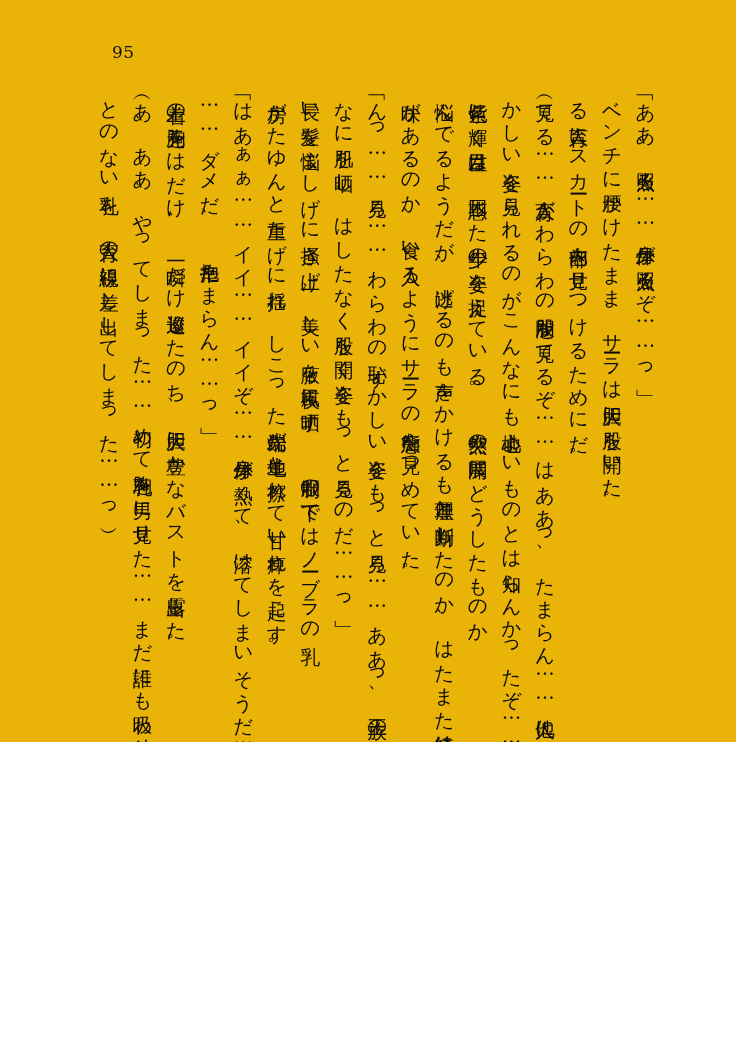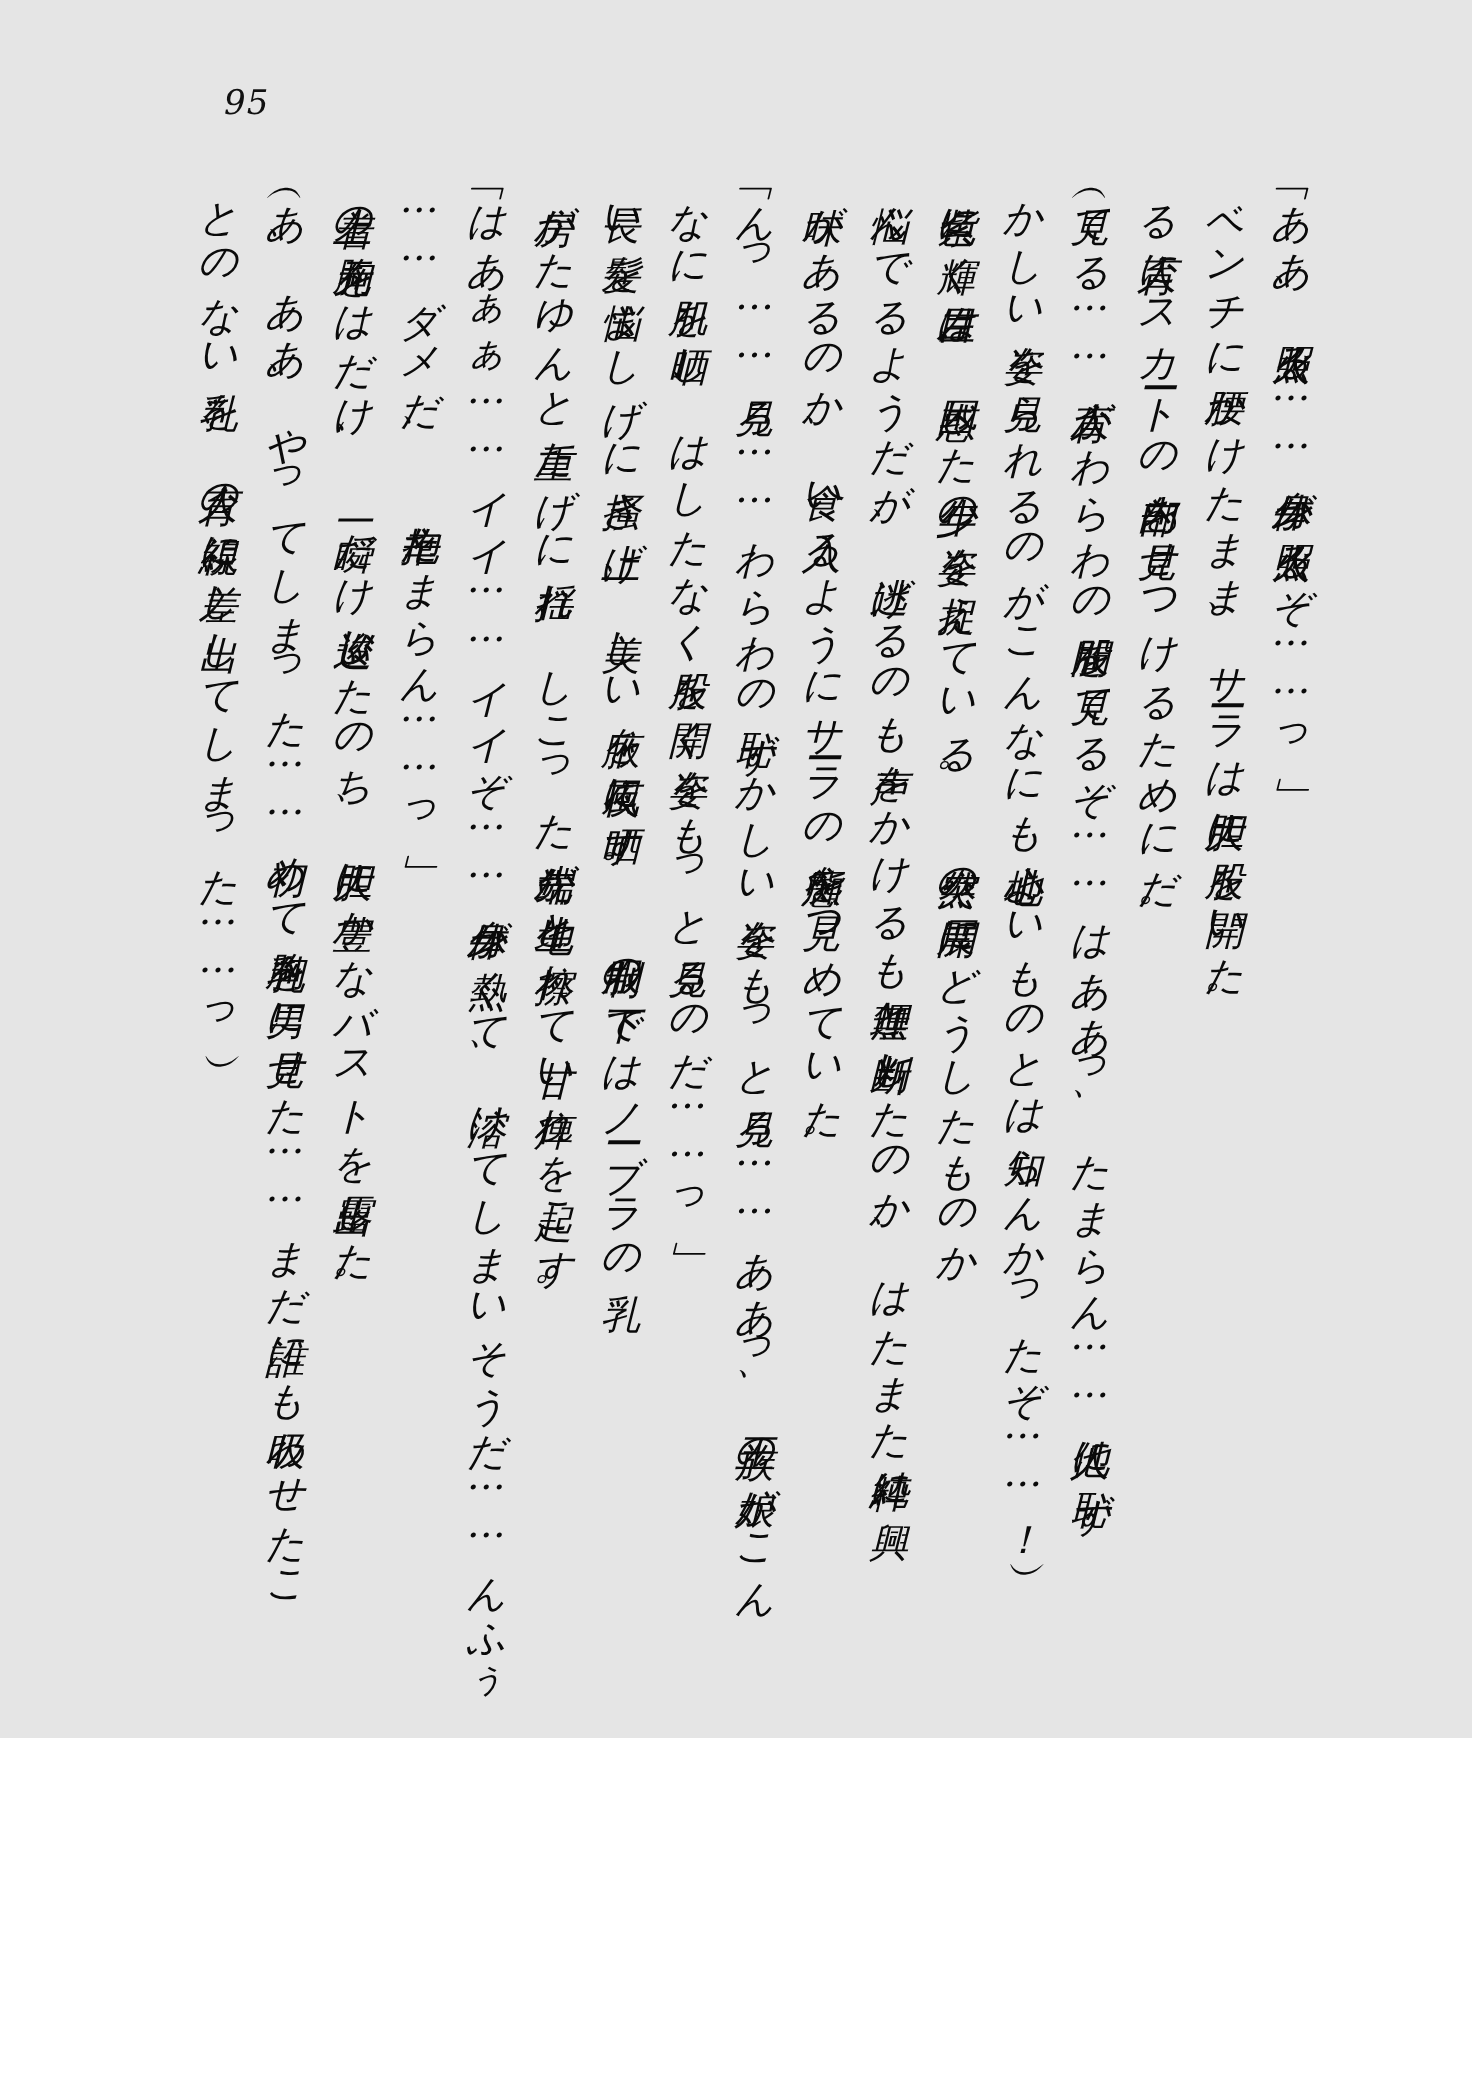--- a/index.html
+++ b/index.html
@@ -3,26 +3,25 @@
 <meta charset="utf-8">
 <style>
   html, body {
     margin: 0;
     padding: 0;
     background: #ffffff;
   }
   #page {
     position: relative;
     width: 736px;
-    height: 869px;
-    background: #e5e5e5;
+    height: 742px;
+    background: #eab308;
     overflow: hidden;
     font-family: "DejaVu Serif", "Liberation Serif", serif;
     color: #000000;
-    font-style: italic;
   }
   #page-number {
     position: absolute;
     left: 112px;
     top: 42px;
     font-size: 17px;
     font-family: "DejaVu Serif", "Liberation Serif", serif;
     letter-spacing: 0.5px;
     color: #111111;
   }

